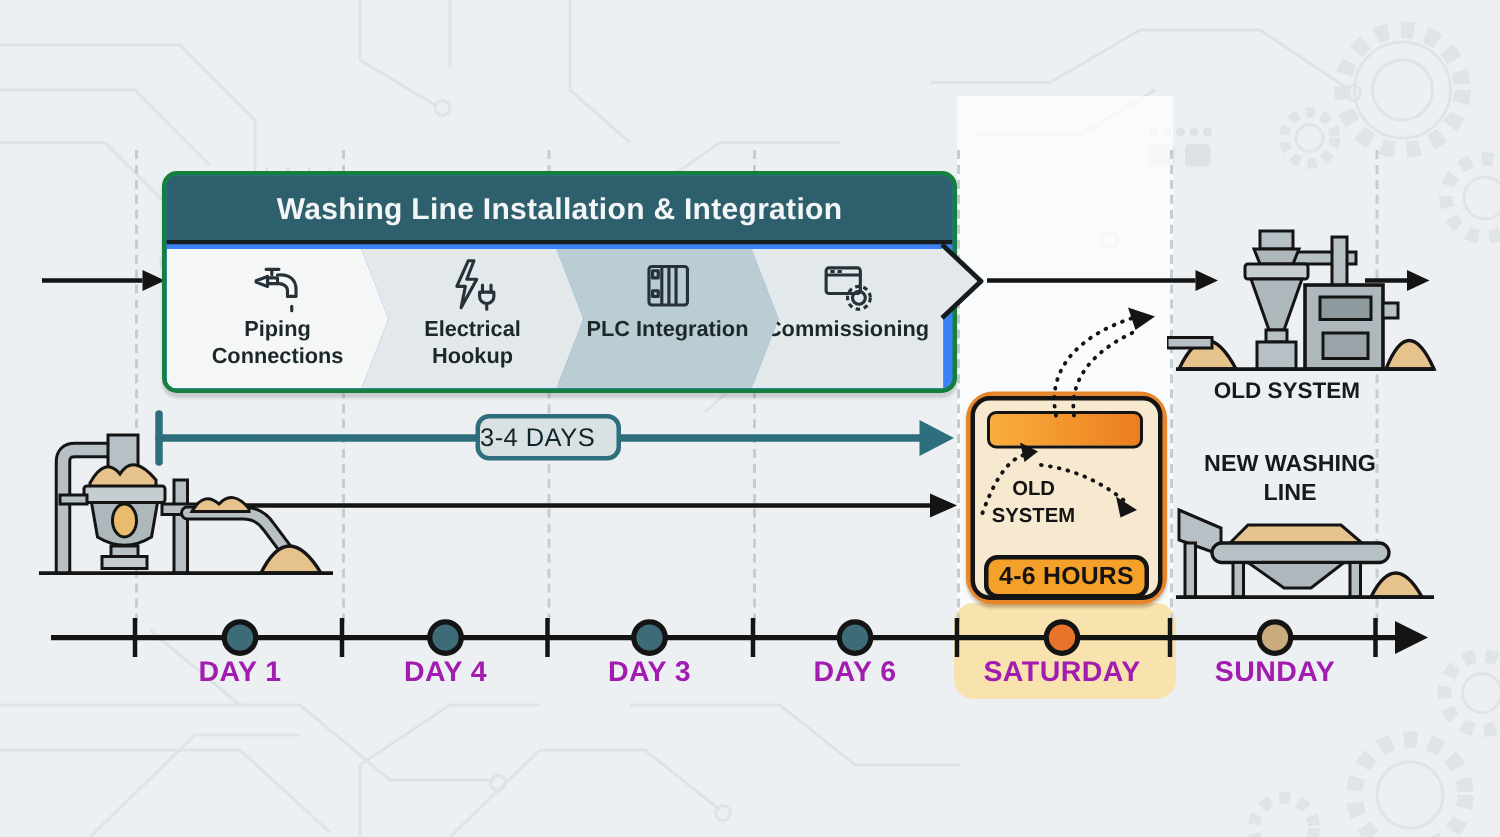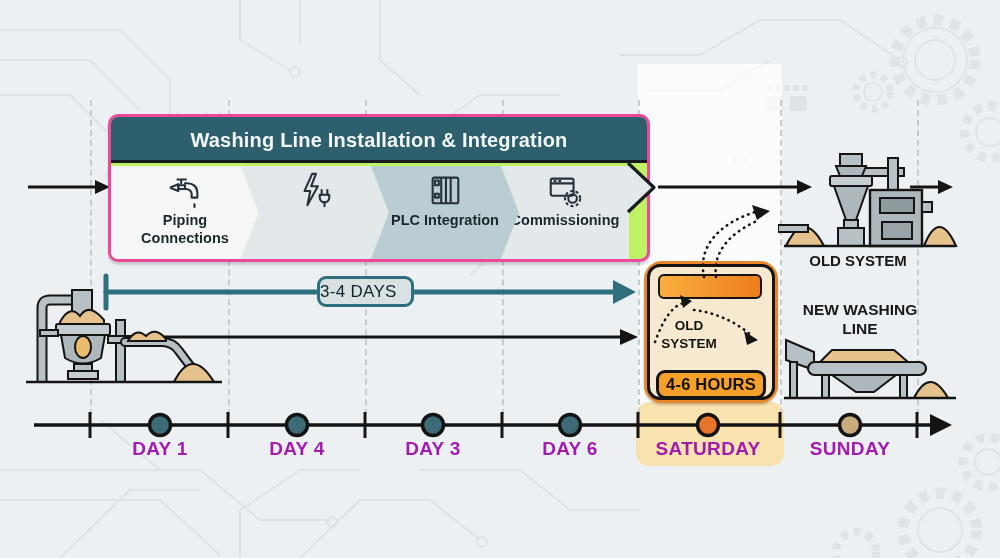--- a/index.html
+++ b/index.html
@@ -6,23 +6,22 @@
   #canvas{
     position:relative;width:1000px;height:558px;overflow:hidden;
     background:#edf0f2;
     font-family:"Liberation Sans",sans-serif;
   }
   .abs{position:absolute;}
   .gridline{position:absolute;top:100px;height:315px;width:0;border-left:2px dashed #c6cdd1;}
   
   .procbox{
     position:absolute;left:108px;top:114px;width:524px;height:142px;
-    border:3px solid #ec4899;border-radius:10px;background:#bef264;
+    border:3px solid #15803d;border-radius:10px;background:#3b82f6;
     box-shadow:0 3px 2px rgba(40,50,55,.18);
-    padding-left:12px;
   }
   .prochdr{
     position:absolute;left:0;top:0;right:0;height:46px;background:#2d5f6d;
     border-radius:7px 7px 0 0;border-bottom:3px solid #161b1d;
     color:#f2f6f7;font-weight:bold;font-size:20px;text-align:center;line-height:46px;
     letter-spacing:.2px;box-sizing:border-box;
   }
   .phases{position:absolute;left:0;top:49px;right:0;bottom:0;border-radius:0 0 7px 7px;overflow:hidden;}
   .phase{position:absolute;top:0;height:93px;display:flex;flex-direction:column;align-items:center;padding-top:5px;box-sizing:border-box;}
   .plabel{font-weight:bold;font-size:14.5px;color:#1c272b;text-align:center;line-height:1.22;margin-top:3px;width:112px;}
@@ -150,20 +149,21 @@
         </svg>
         <div class="plabel">Piping Connections</div>
       </div>
       <div class="phase p2">
         <svg class="picon" viewBox="0 0 40 40" fill="none" stroke="#26313a" stroke-width="2.2" stroke-linejoin="round" stroke-linecap="round">
           <path d="M17,3 L9,21 h6 L12,36 L23,16 h-7 L21,3 Z"></path>
           <path d="M27,20 v5 M33,20 v5"></path>
             <path d="M25,25 h10 v3 a5,5 0 0 1 -10,0 Z"></path>
             <path d="M30,33 v4"></path>
         </svg>
+        <div class="plabel">Electrical Hookup</div>
       </div>
       <div class="phase p3">
         <svg class="picon" viewBox="0 0 40 40" fill="none" stroke="#26313a" stroke-width="2.2" stroke-linejoin="round">
           <rect x="7" y="7" width="27" height="27" rx="2"></rect>
           <path d="M16,7 V34 M21,7 V34 M26,7 V34"></path>
           <rect x="9.5" y="10" width="4" height="5"></rect>
             <rect x="9.5" y="24" width="4" height="4"></rect>
         </svg>
         <div class="plabel">PLC Integration</div>
       </div>

